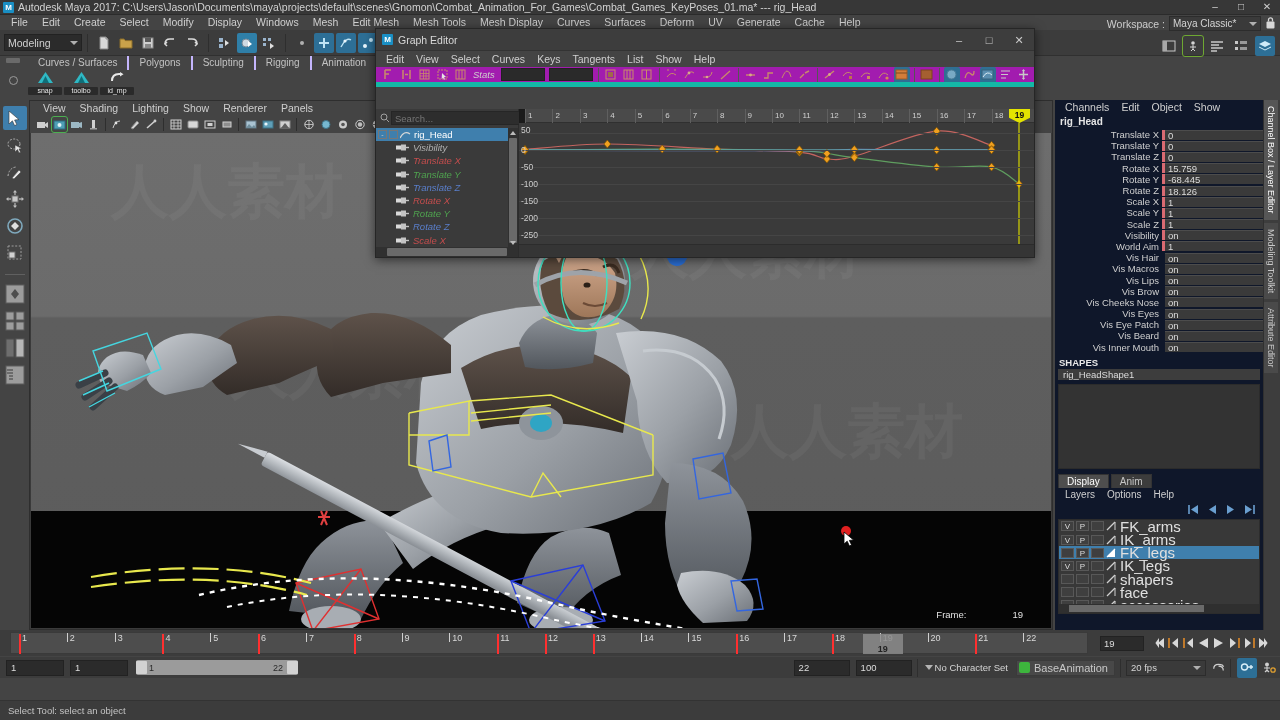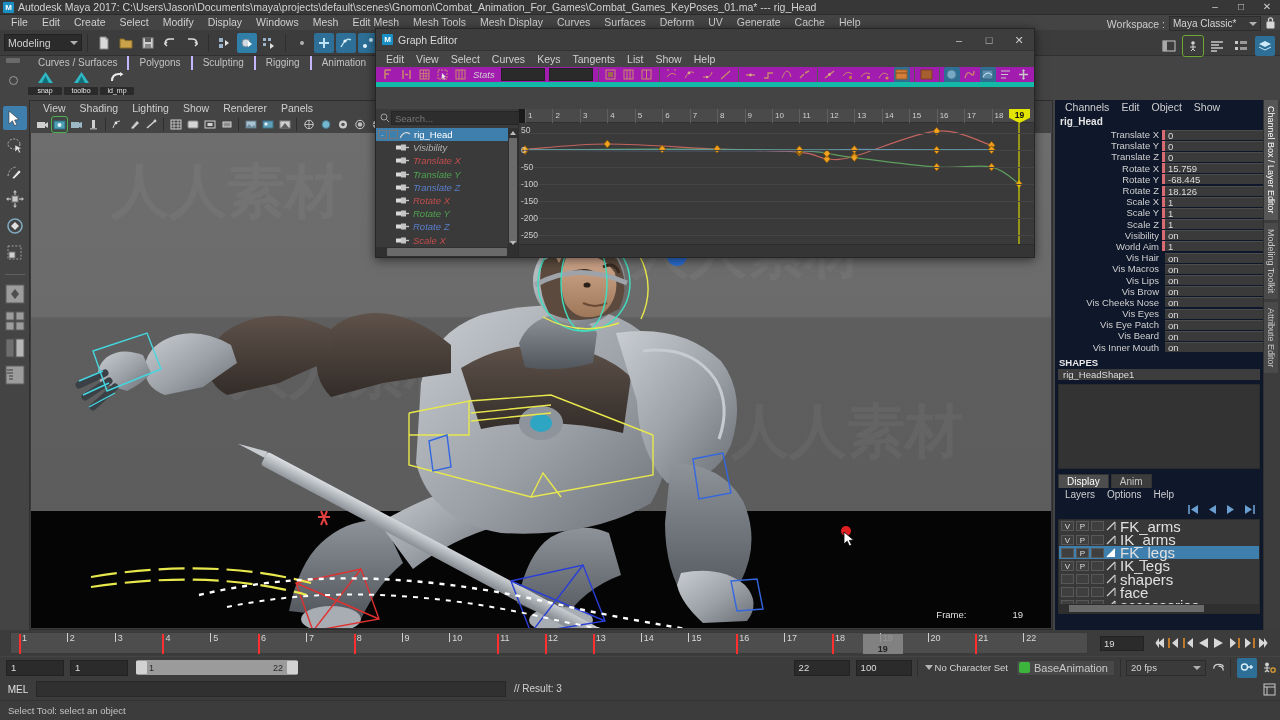--- a/index.html
+++ b/index.html
@@ -1780,31 +1780,20 @@
     </div>
     <div class="ibtn">
       <svg width="14" height="13" viewBox="0 0 14 13">
           <circle cx="5" cy="3.5" r="2" fill="#cfcfcf"></circle>
           <path d="M5 5.5v5M2 7h6M3 11l2-2 2 2" stroke="#cfcfcf" fill="none" stroke-width="1.2"></path>
           <circle cx="11" cy="9" r="2.2" fill="none" stroke="#e0a030" stroke-width="1.3"></circle>
         </svg>
     </div>
   </div>
 
-  <div class="cmdline">
-    <div class="mel-lbl">MEL</div>
-    <div class="mel-input"></div>
-    <div class="mel-result">// Result: 3</div>
-    <div class="cmd-icon">
-      <svg width="13" height="13" viewBox="0 0 13 13">
-          <rect x="1" y="1" width="11" height="11" fill="none" stroke="#c8c8c8"></rect>
-          <path d="M1 4h11M4 4v8" stroke="#c8c8c8"></path>
-        </svg>
-    </div>
-  </div>
 
   <div class="helpline">
     <span class="txt">Select Tool: select an object</span>
   </div>
 
   <div class="cursor-dot" style="left:841px;top:526px;"></div>
   <svg class="cursor-arrow" style="left:843px;top:531px;" width="13" height="17" viewBox="0 0 13 17">
     <path d="M1 1 L1 13 L4.2 10.2 L6.4 15 L8.6 14 L6.4 9.4 L10.6 9 Z" fill="#ffffff" stroke="#000" stroke-width="0.8"></path>
   </svg>
 

